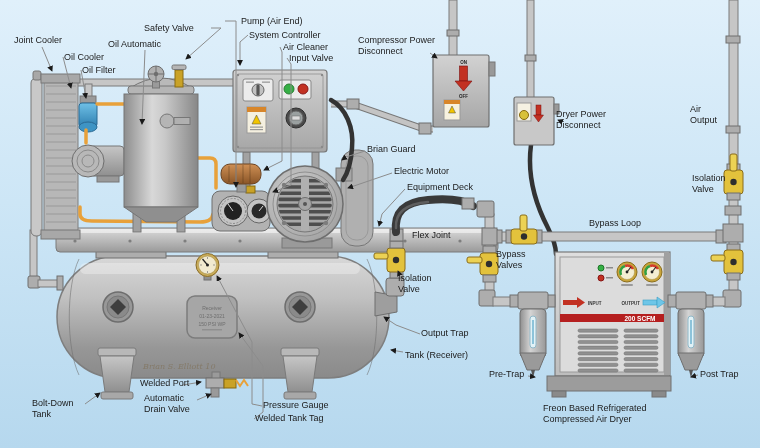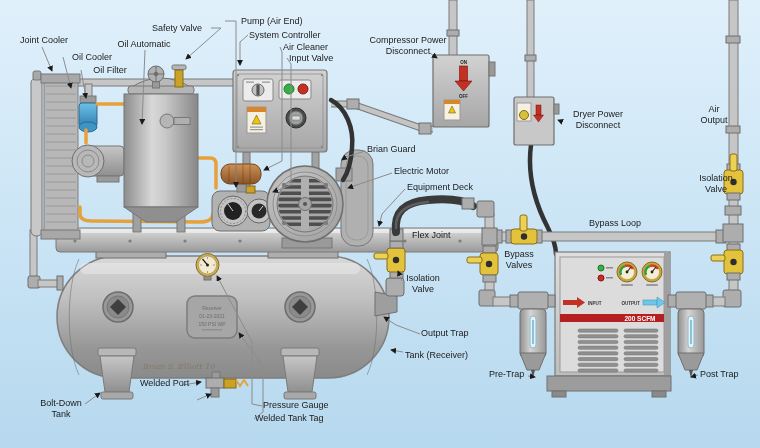--- a/index.html
+++ b/index.html
@@ -3,21 +3,21 @@
 <meta charset="utf-8">
 <style>
   html,body{margin:0;padding:0;}
   .stage{
     position:relative;width:760px;height:448px;overflow:hidden;
     background:linear-gradient(180deg,var(--background-top,#e0f0fb) 0%,var(--background-mid,#cde6f6) 45%,var(--background-bottom,#b6d8ee) 100%);
     font-family:"Liberation Sans",sans-serif;
   }
   .stage svg{position:absolute;left:0;top:0;}
   .lbl{position:absolute;font:9px/1.22 "Liberation Sans",sans-serif;color:var(--label-text,#1b1b1b);white-space:pre-line;}
-  .center{text-align:center;}
+  .center{}
   .pipe{fill:#c6c6c6;stroke:#7a7a7a;stroke-width:1;}
   .fitting{fill:#adadad;stroke:#6f6f6f;stroke-width:1;}
   .valve-body{fill:var(--valve-yellow,#e3c23c);stroke:#8a6d1a;stroke-width:1;}
   .valve-handle{fill:#ecd254;stroke:#8a6d1a;stroke-width:1;}
   .valve-dot{fill:#2e2e2e;}
   .leader{fill:none;stroke:#8c8c8c;stroke-width:1;}
   .hose{fill:none;stroke:#3a3a3a;stroke-width:8;stroke-linecap:round;}
   .hose-hl{fill:none;stroke:#5e5e5e;stroke-width:2.5;stroke-linecap:round;}
   .cable{fill:none;stroke:#333;stroke-width:4.5;stroke-linecap:round;}
   svg text{font-family:"Liberation Sans",sans-serif;}
@@ -566,18 +566,22 @@
 Valve</div>
   <div class="lbl center" style="left:692px;top:173px;width:48px">Isolation
 Valve</div>
   <div class="lbl" style="left:421px;top:328px">Output Trap</div>
   <div class="lbl" style="left:405px;top:350px">Tank (Receiver)</div>
   <div class="lbl" style="left:589px;top:218px">Bypass Loop</div>
   <div class="lbl center" style="left:496px;top:249px;width:46px">Bypass
 Valves</div>
   <div class="lbl" style="left:489px;top:369px">Pre-Trap</div>
   <div class="lbl" style="left:700px;top:369px">Post Trap</div>
+  <div class="lbl center" style="left:543px;top:403px;width:130px">Freon Based Refrigerated
+Compressed Air Dryer</div>
   <div class="lbl center" style="left:32px;top:398px;width:58px">Bolt-Down
 Tank</div>
   <div class="lbl" style="left:140px;top:378px">Welded Port</div>
+  <div class="lbl center" style="left:144px;top:393px;width:64px">Automatic
+Drain Valve</div>
   <div class="lbl" style="left:263px;top:400px">Pressure Gauge</div>
   <div class="lbl" style="left:255px;top:413px">Welded Tank Tag</div>
 </div>
 
 </body></html>

